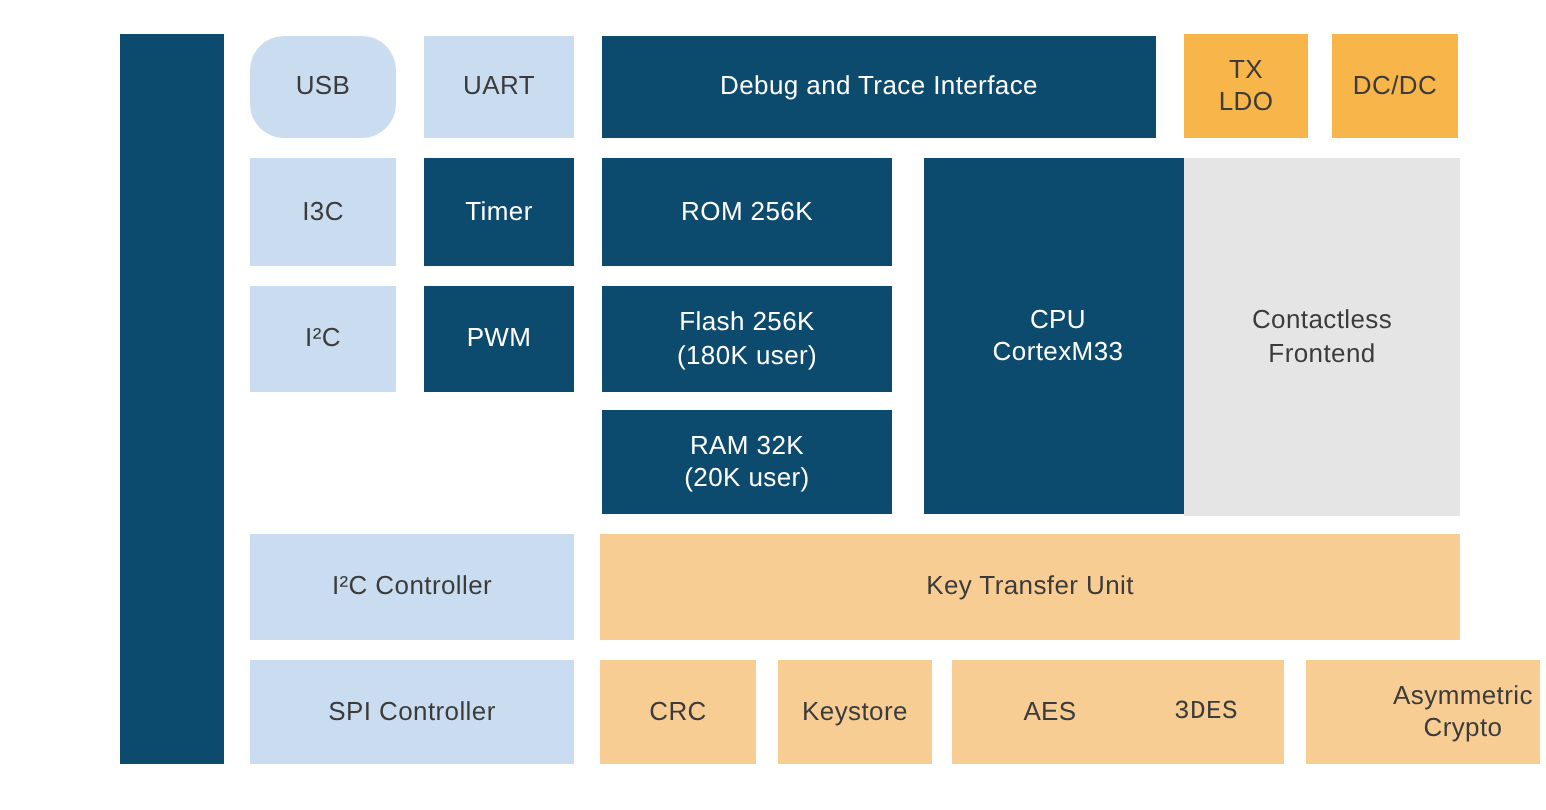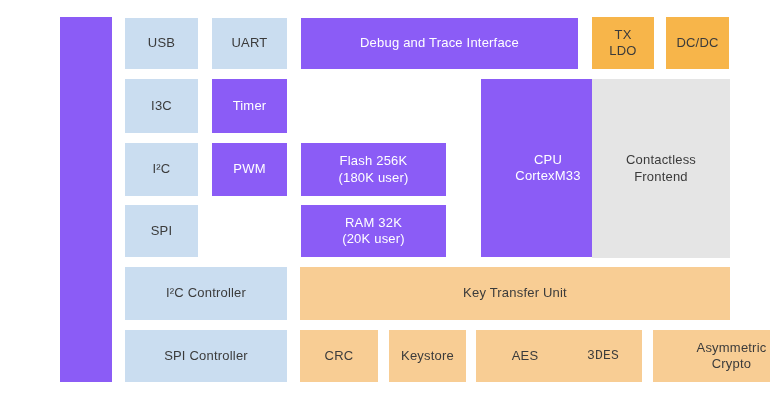--- a/index.html
+++ b/index.html
@@ -20,53 +20,53 @@
     display: flex;
     align-items: center;
     justify-content: center;
     text-align: center;
     white-space: pre-line;
     font-size: 13px;
     line-height: 1.25;
     color: #3b3b3b;
     letter-spacing: 0.2px;
   }
-  .blue-mid   { background: #8b5cf6; color: #ffffff; }
+  .blue-mid   { background: #0c4a6e; color: #ffffff; }
   .blue-light { background: #caddf0; color: #3b3b3b; }
   .orange     { background: #f7b54a; color: #3b3b3b; }
   .orange-mid { background: #f8cd94; color: #3b3b3b; }
   .cream      { background: #e5e5e5; color: #3b3b3b; }
 </style>
 </head>
 <body>
 
 <div class="canvas">
 
   <div class="block blue-mid" style="left:60px; top:17px; width:52px; height:365px;"></div>
 
-  <div class="block blue-light" style="left:125px; top:18px; width:73px; height:51px;">USB</div>
+  <div class="block blue-light" style="left:125px; top:18px; width:73px; height:51px;border-radius:17px;">USB</div>
   <div class="block blue-light" style="left:212px; top:18px; width:75px; height:51px;">UART</div>
   <div class="block blue-mid" style="left:301px; top:18px; width:277px; height:51px;">Debug and Trace Interface</div>
   <div class="block orange" style="left:592px; top:17px; width:62px; height:52px;">TX
 LDO</div>
   <div class="block orange" style="left:666px; top:17px; width:63px; height:52px;">DC/DC</div>
 
   <div class="block blue-light" style="left:125px; top:79px; width:73px; height:54px;">I3C</div>
   <div class="block blue-mid" style="left:212px; top:79px; width:75px; height:54px;">Timer</div>
+  <div class="block blue-mid" style="left:301px; top:79px; width:145px; height:54px;">ROM 256K</div>
 
   <div class="block blue-light" style="left:125px; top:143px; width:73px; height:53px;">I²C</div>
   <div class="block blue-mid" style="left:212px; top:143px; width:75px; height:53px;">PWM</div>
   <div class="block blue-mid" style="left:301px; top:143px; width:145px; height:53px;">Flash 256K
 (180K user)</div>
 
-  <div class="block blue-light" style="left:125px; top:205px; width:73px; height:52px;">SPI</div>
   <div class="block blue-mid" style="left:301px; top:205px; width:145px; height:52px;">RAM 32K
 (20K user)</div>
 
-  <div class="block blue-mid" style="left:481px; top:79px; width:134px; height:178px;">CPU
+  <div class="block blue-mid" style="left:462px; top:79px; width:134px; height:178px;">CPU
 CortexM33</div>
   <div class="block cream" style="left:592px; top:79px; width:138px; height:179px;">Contactless
 Frontend</div>
 
   <div class="block blue-light" style="left:125px; top:267px; width:162px; height:53px;">I²C Controller</div>
   <div class="block blue-light" style="left:125px; top:330px; width:162px; height:52px;">SPI Controller</div>
 
   <div class="block orange-mid" style="left:300px; top:267px; width:430px; height:53px;">Key Transfer Unit</div>
   <div class="block orange-mid" style="left:300px; top:330px; width:78px; height:52px;">CRC</div>
   <div class="block orange-mid" style="left:389px; top:330px; width:77px; height:52px;">Keystore</div>

